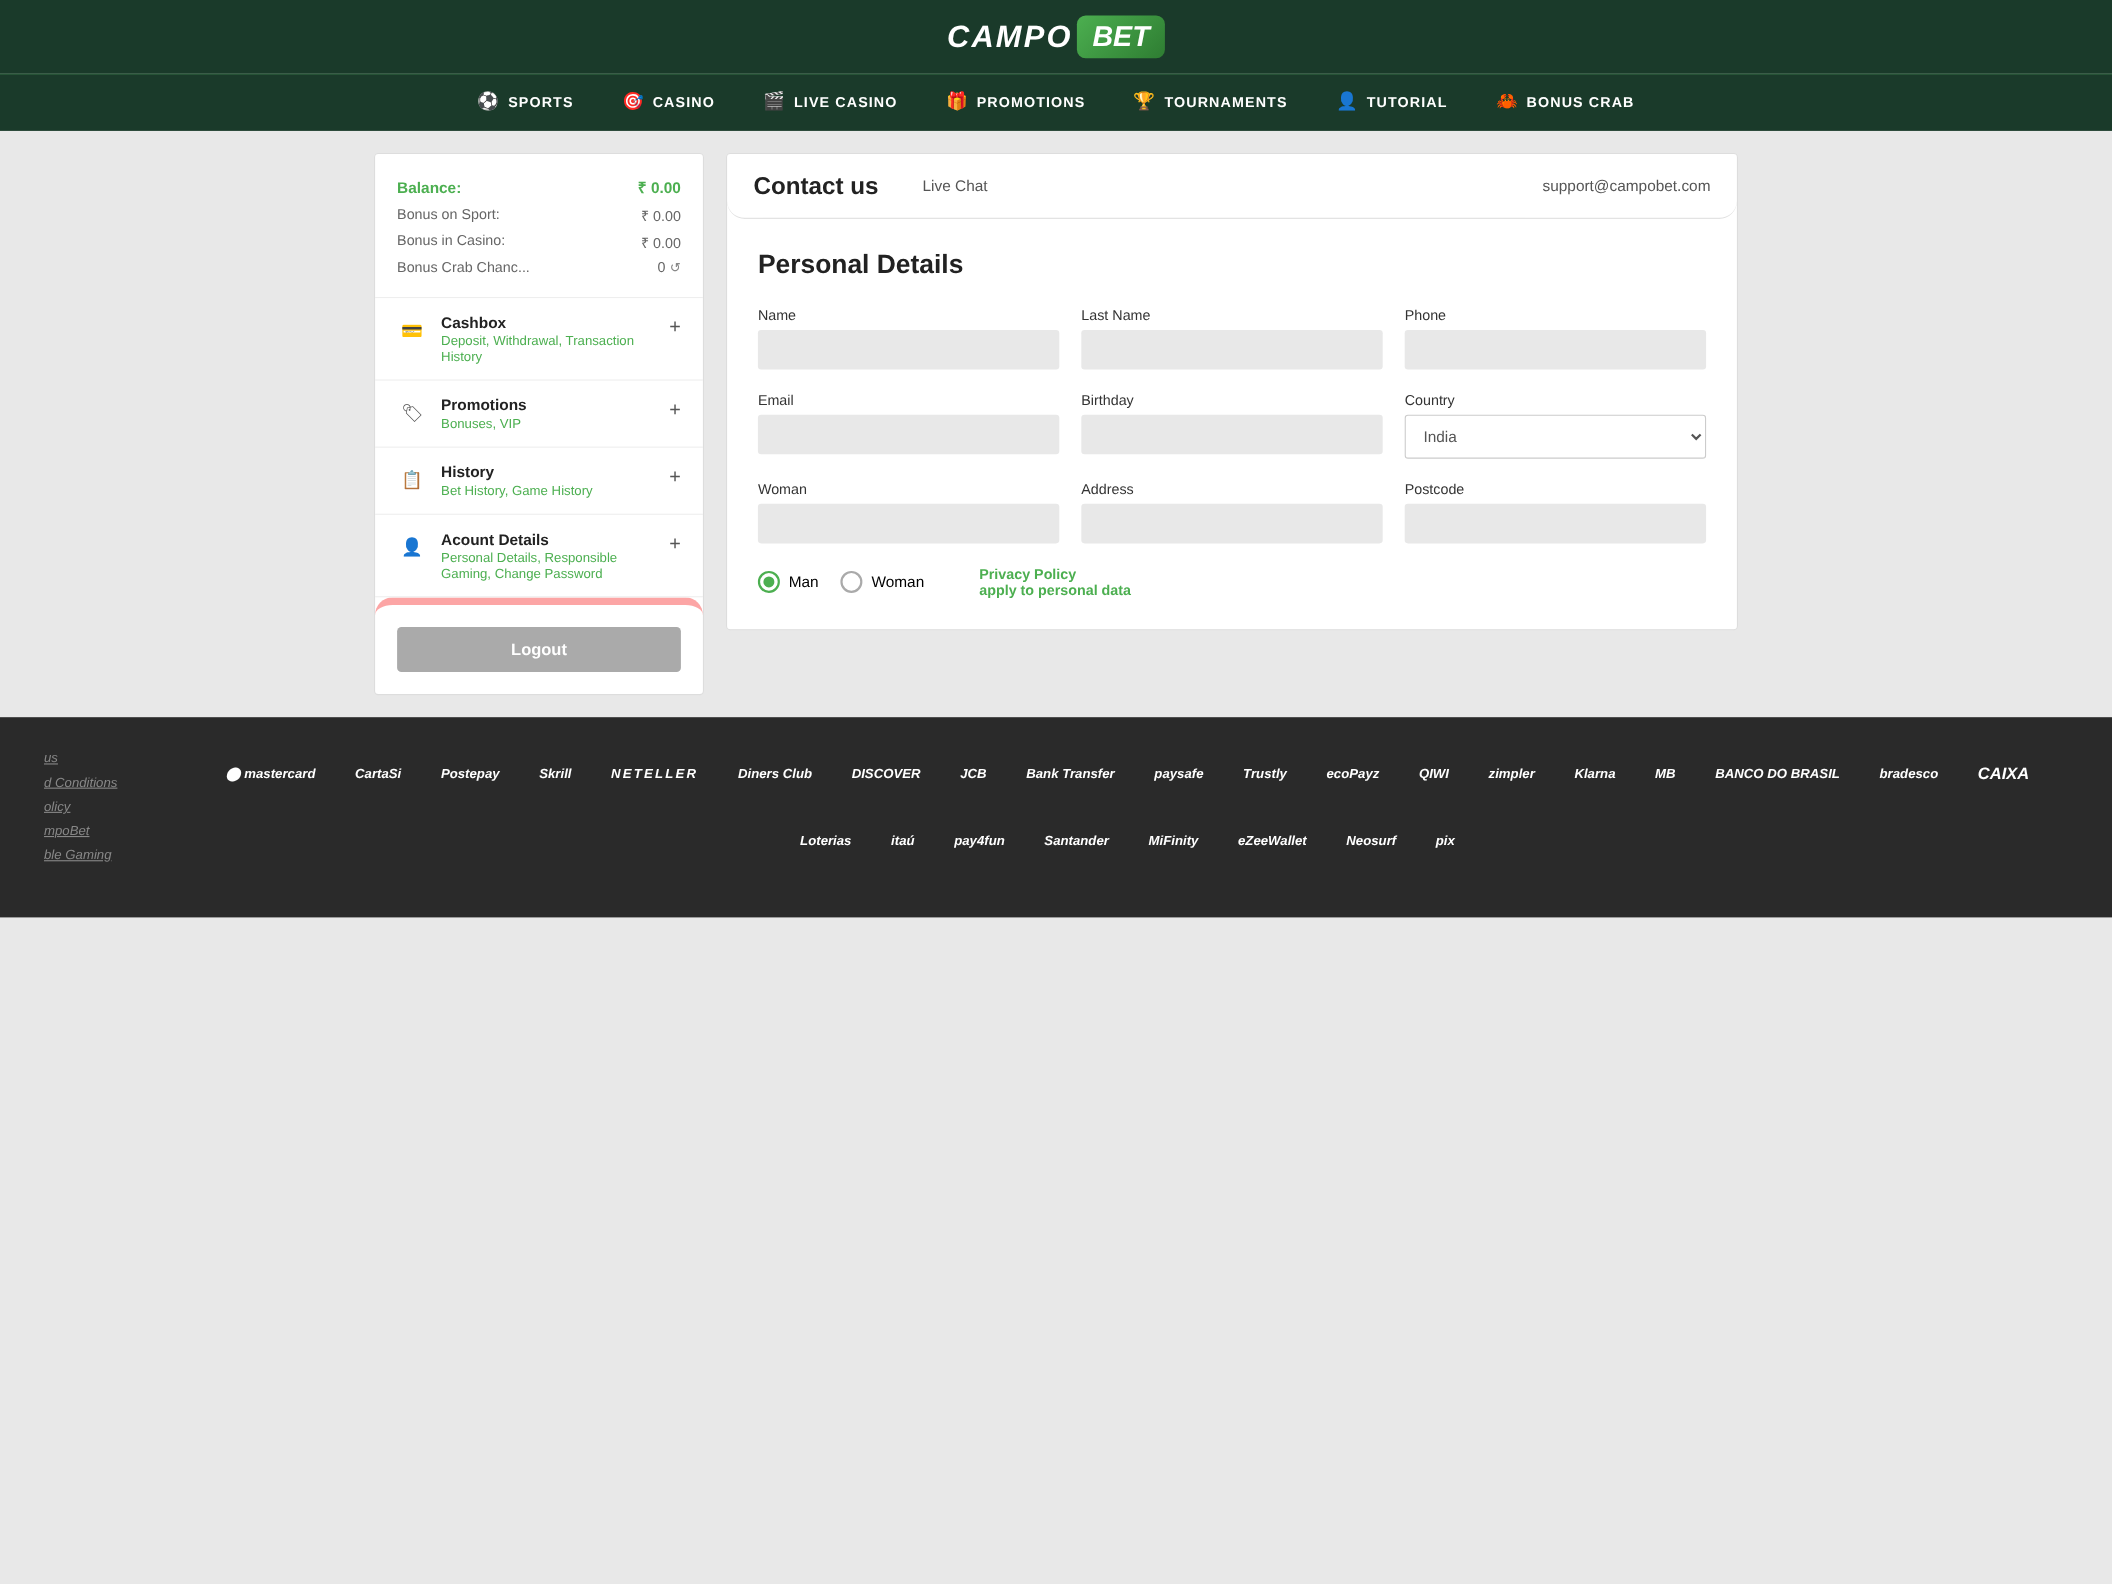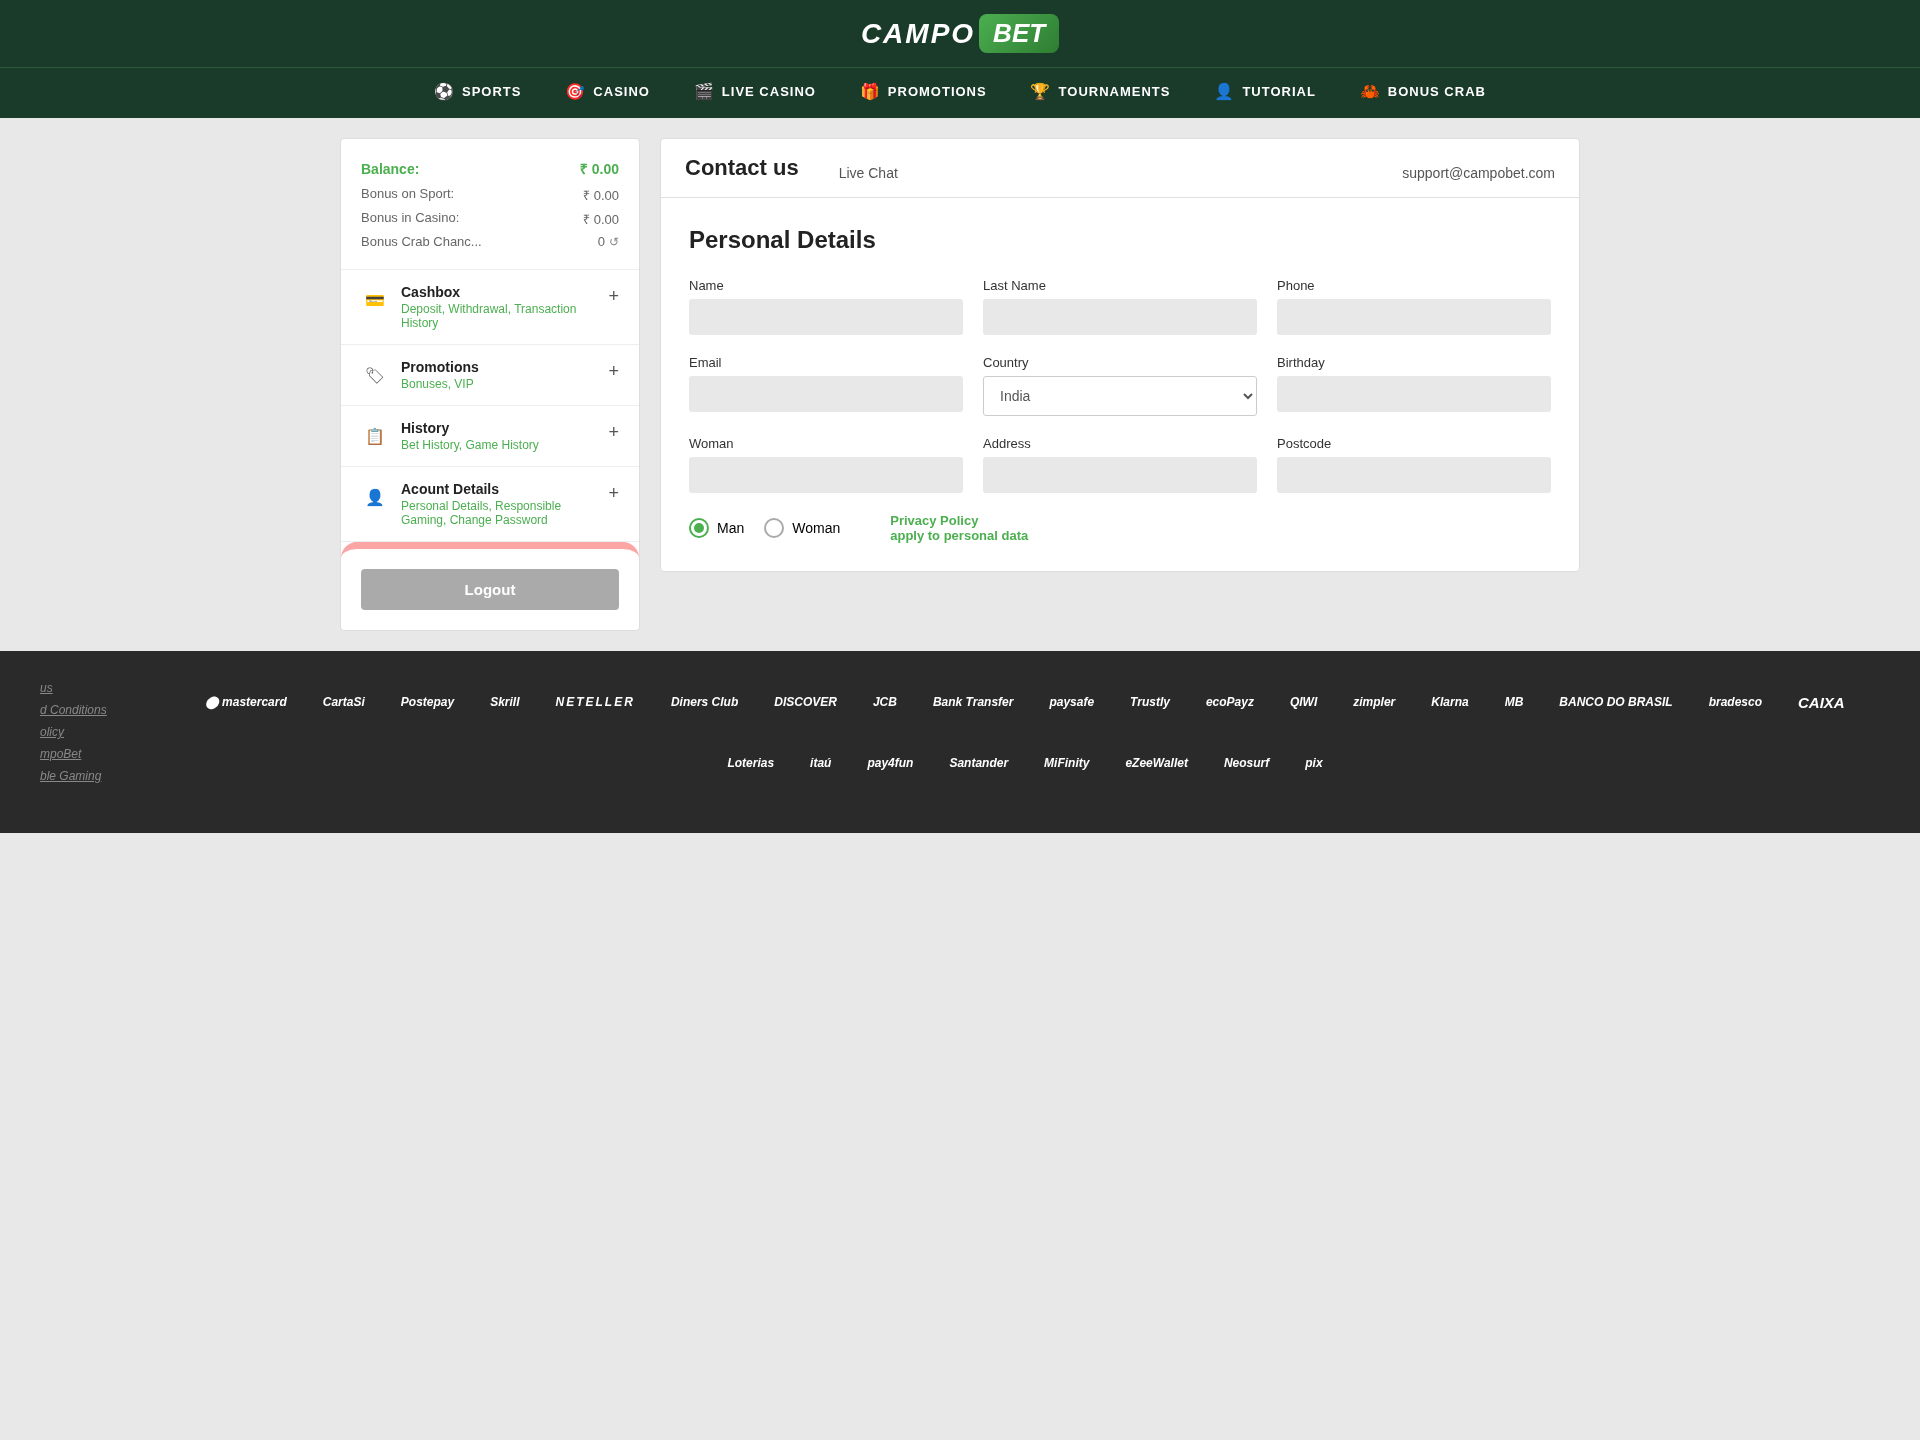--- a/index.html
+++ b/index.html
@@ -175,24 +175,25 @@
       flex: 1;
       background: white;
       border: 1px solid #ddd;
       border-radius: 4px;
       overflow: hidden;
     }
 
     
     .contact-bar {
       display: flex;
-      align-items: flex-end;
+      align-items: center;
       padding: 16px 24px;
       border-bottom: 1px solid #e0e0e0;
       gap: 40px;
+      border-radius: 16px;
     }
     .contact-title {
       font-size: 22px;
       font-weight: 700;
       color: #222;
     }
     .contact-livechat {
       font-size: 14px;
       color: #555;
       cursor: pointer;
@@ -469,29 +470,29 @@
           <label>Phone</label>
           <input class="form-input" type="text" style="">
         </div>
 
         <div class="form-group">
           <label>Email</label>
           <input class="form-input" type="email" style="">
         </div>
 
         <div class="form-group">
+          <label>Birthday</label>
+          <input class="form-input" type="text" style="">
+        </div>
+
+        <div class="form-group">
           <label>Country</label>
           <select class="form-select">
             <option>India</option>
           </select>
-        </div>
-
-        <div class="form-group">
-          <label>Birthday</label>
-          <input class="form-input" type="text" style="">
         </div>
 
         <div class="form-group">
           <label>Woman</label>
           <input class="form-input" type="text" style="">
         </div>
 
         <div class="form-group">
           <label>Address</label>
           <input class="form-input" type="text" style="">

